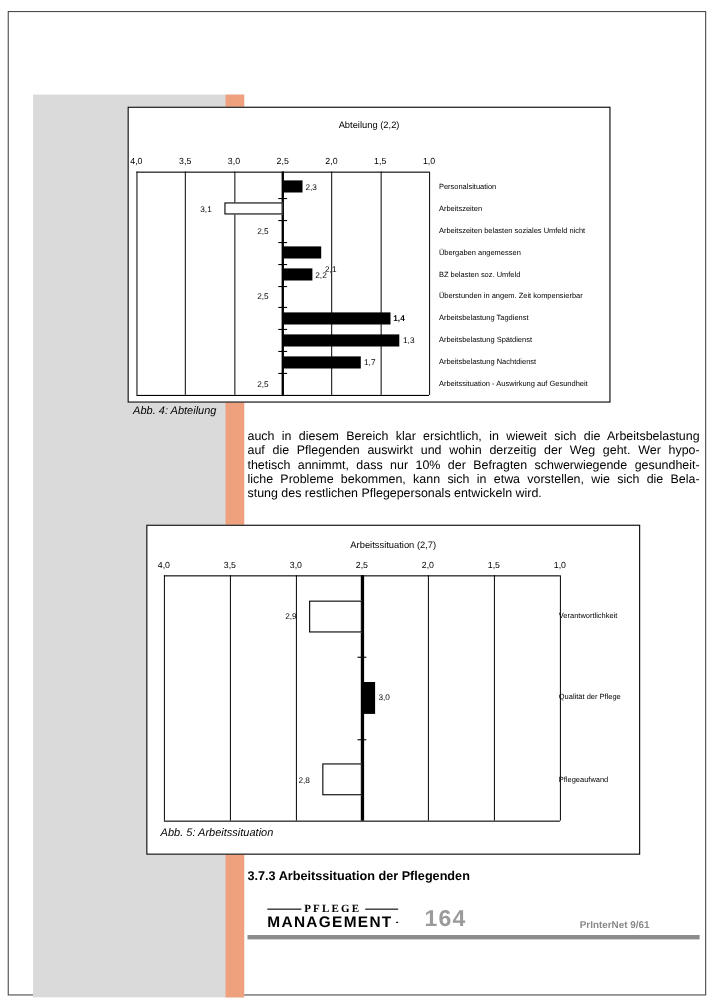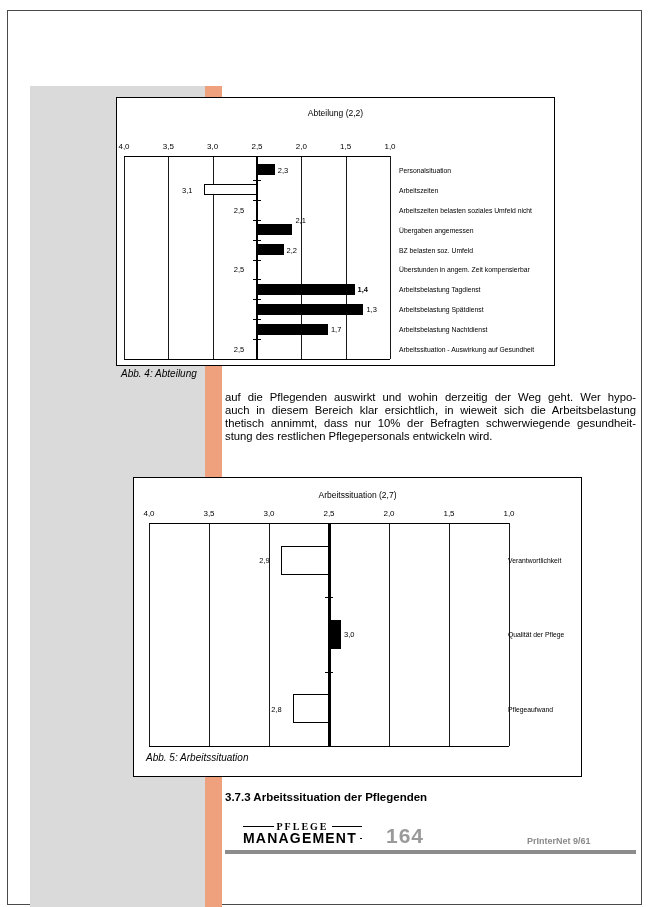--- a/index.html
+++ b/index.html
@@ -84,21 +84,21 @@
       <div class="baseline" style="left: 139px; top: 58px; width: 2px; height: 203px;"></div>
       <div class="bar-black" style="left: 140px; top: 66.45px; width: 17.7333px; height: 11px;"></div>
       <div class="val-label" style="left: 160.733px; top: 71.95px;">2,3</div>
       <div class="cat-label" style="left: 282px; top: 71.95px;">Personalsituation</div>
       <div class="bar-white" style="left: 86.8px; top: 86.35px; width: 51.2px; height: 9px;"></div>
       <div class="val-label right" style="left: 56.8px; width: 27px; top: 91.85px;">3,1</div>
       <div class="cat-label" style="left: 282px; top: 91.85px;">Arbeitszeiten</div>
       <div class="val-label right" style="left: 108px; width: 28px; top: 111.75px;">2,5</div>
       <div class="cat-label" style="left: 282px; top: 111.75px;">Arbeitszeiten belasten soziales Umfeld nicht</div>
       <div class="bar-black" style="left: 140px; top: 126.15px; width: 35.4667px; height: 11px;"></div>
-      <div class="val-label" style="left: 178.467px; top: 122px;">2,1</div>
+      <div class="val-label" style="left: 178.467px; top: 147px;">2,1</div>
       <div class="cat-label" style="left: 282px; top: 131.65px;">Übergaben angemessen</div>
       <div class="bar-black" style="left: 140px; top: 146.05px; width: 26.6px; height: 11px;"></div>
       <div class="val-label" style="left: 169.6px; top: 151.55px;">2,2</div>
       <div class="cat-label" style="left: 282px; top: 151.55px;">BZ belasten soz. Umfeld</div>
       <div class="val-label right" style="left: 108px; width: 28px; top: 171.45px;">2,5</div>
       <div class="cat-label" style="left: 282px; top: 171.45px;">Überstunden in angem. Zeit kompensierbar</div>
       <div class="bar-black" style="left: 140px; top: 185.85px; width: 97.5333px; height: 11px;"></div>
       <div class="val-label" style="left: 240.533px; top: 191.35px; font-weight: bold;">1,4</div>
       <div class="cat-label" style="left: 282px; top: 191.35px;">Arbeitsbelastung Tagdienst</div>
       <div class="bar-black" style="left: 140px; top: 205.75px; width: 106.4px; height: 11px;"></div>
@@ -115,23 +115,24 @@
       <div class="cat-tick" style="left: 136px; top: 141.6px; width: 8px;"></div>
       <div class="cat-tick" style="left: 136px; top: 161.5px; width: 8px;"></div>
       <div class="cat-tick" style="left: 136px; top: 181.4px; width: 8px;"></div>
       <div class="cat-tick" style="left: 136px; top: 201.3px; width: 8px;"></div>
       <div class="cat-tick" style="left: 136px; top: 221.2px; width: 8px;"></div>
       <div class="cat-tick" style="left: 136px; top: 241.1px; width: 8px;"></div>
     </div>
   <div class="caption" id="caption1">Abb. 4: Abteilung</div>
 
   <div class="body-text">
+    <div class="body-line">auch in diesem Bereich klar ersichtlich, in wieweit sich die Arbeitsbelastung</div>
     <div class="body-line">auf die Pflegenden auswirkt und wohin derzeitig der Weg geht. Wer hypo-</div>
-    <div class="body-line">auch in diesem Bereich klar ersichtlich, in wieweit sich die Arbeitsbelastung</div>
     <div class="body-line">thetisch annimmt, dass nur 10% der Befragten schwerwiegende gesundheit-</div>
+    <div class="body-line">liche Probleme bekommen, kann sich in etwa vorstellen, wie sich die Bela-</div>
     <div class="body-line last">stung des restlichen Pflegepersonals entwickeln wird.</div>
   </div>
 
   <div class="chart-box" id="chart2">
       <div class="c-title" style="top: 12px;">Arbeitssituation (2,7)</div>
       <div class="tick-label" style="left: 15px; top: 31px;">4,0</div>
       <div class="gridline" style="left: 15px; top: 45px; height: 223px;"></div>
       <div class="tick-label" style="left: 75px; top: 31px;">3,5</div>
       <div class="gridline" style="left: 75px; top: 45px; height: 223px;"></div>
       <div class="tick-label" style="left: 135px; top: 31px;">3,0</div>

